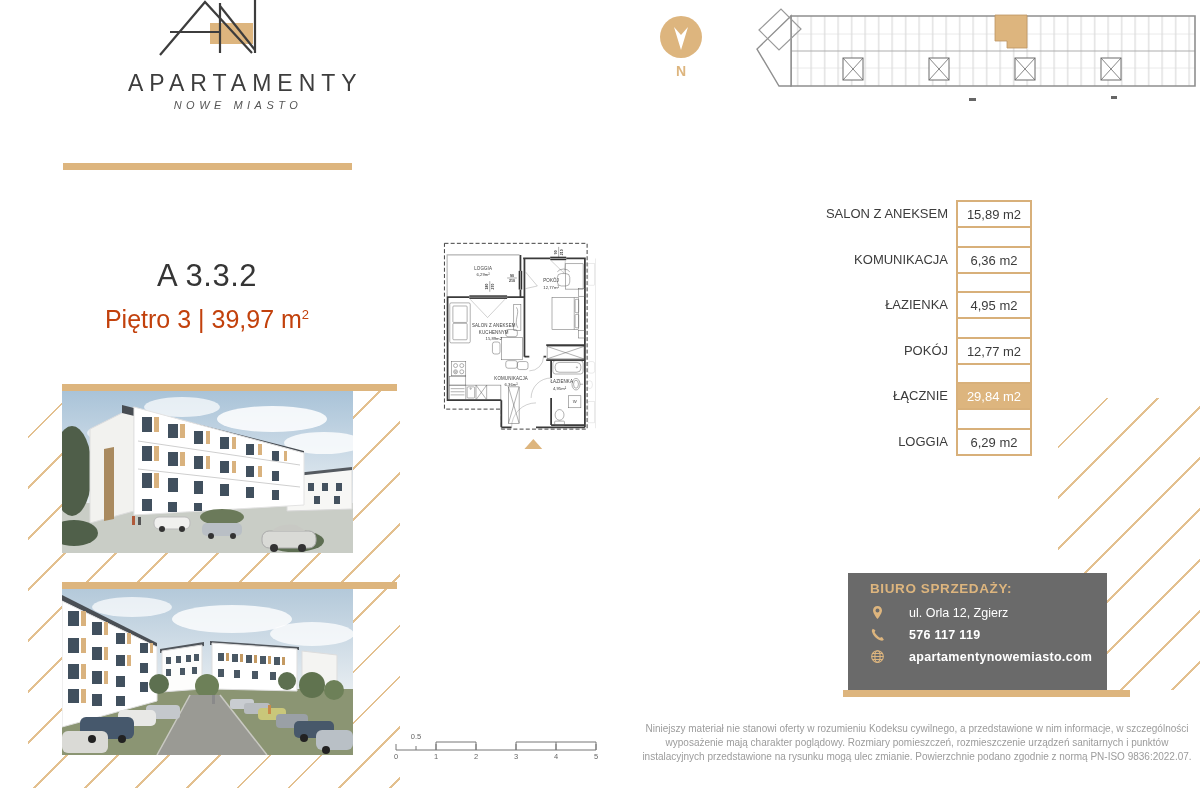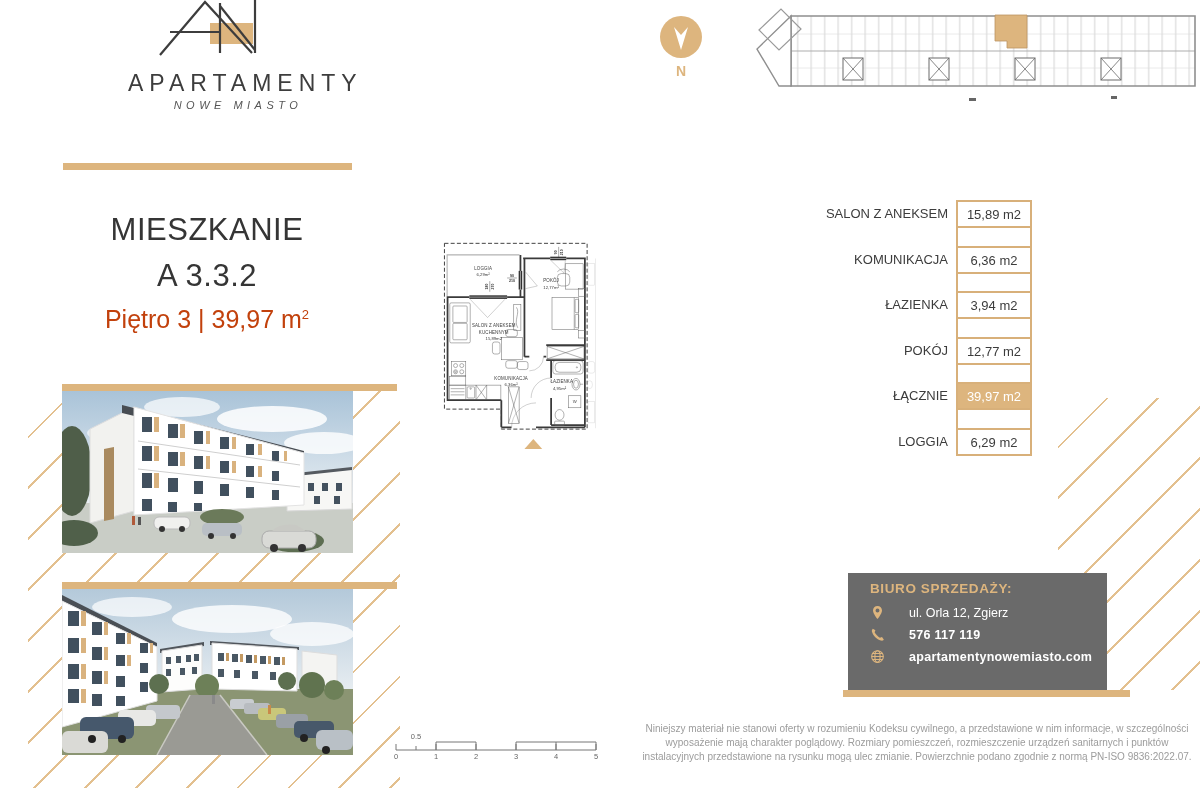--- a/index.html
+++ b/index.html
@@ -61,21 +61,20 @@
       <path d="M20,32 H70"></path>
       <path d="M70,3 V53"></path>
       <path d="M105,0 V53"></path>
       <path d="M70,6 L105,50"></path>
     </g>
   </svg>
   <div class="abs center brand-name" style="left:128px;top:70px;width:220px;">APARTAMENTY</div>
   <div class="abs center brand-sub" style="left:128px;top:99px;width:220px;">NOWE MIASTO</div>
 
   <div class="abs goldbar" style="left:63px;top:163px;width:289px;height:7px;"></div>
-  <div class="abs center h-main" style="left:62px;top:212px;width:290px;">MIESZKANIE</div>
   <div class="abs center h-main" style="left:62px;top:258px;width:290px;">A 3.3.2</div>
   <div class="abs center h-floor" style="left:62px;top:305px;width:290px;">
     <span>Piętro 3 | 39,97 m</span><sup>2</sup>
   </div>
 
   <div class="abs hatch" style="left:28px;top:388px;width:372px;height:400px;"></div>
   <div class="abs hatch" style="left:1058px;top:398px;width:142px;height:292px;"></div>
 
   <div class="abs goldbar" style="left:62px;top:384px;width:335px;height:7px;"></div>
   <svg class="abs" style="left:62px;top:391px;background:#dfe6eb;" width="291" height="162" viewBox="0 0 291 162">
@@ -429,29 +428,29 @@
     <div class="trow" style="top:0;">
       <span class="tlabel">SALON Z ANEKSEM</span>
       <span class="tbox">15,89 m2</span>
     </div>
     <div class="trow" style="top:45.5px;">
       <span class="tlabel">KOMUNIKACJA</span>
       <span class="tbox">6,36 m2</span>
     </div>
     <div class="trow" style="top:91px;">
       <span class="tlabel">ŁAZIENKA</span>
-      <span class="tbox">3,94 m2</span>
+      <span class="tbox">4,95 m2</span>
     </div>
     <div class="trow" style="top:136.5px;">
       <span class="tlabel">POKÓJ</span>
       <span class="tbox">12,77 m2</span>
     </div>
     <div class="trow" style="top:182px;">
       <span class="tlabel">ŁĄCZNIE</span>
-      <span class="tbox hl">39,97 m2</span>
+      <span class="tbox hl">29,84 m2</span>
     </div>
     <div class="trow" style="top:227.5px;">
       <span class="tlabel">LOGGIA</span>
       <span class="tbox">6,29 m2</span>
     </div>
     <div class="tcol-border"></div>
   </div>
 
   <div class="abs contact" style="left:848px;top:573px;width:259px;height:117px;">
     <div class="c-head">BIURO SPRZEDAŻY:</div>

